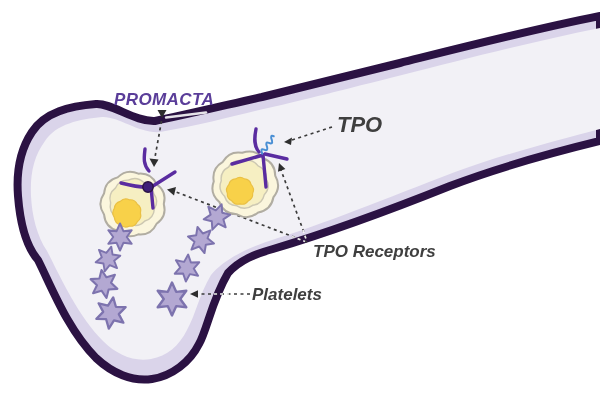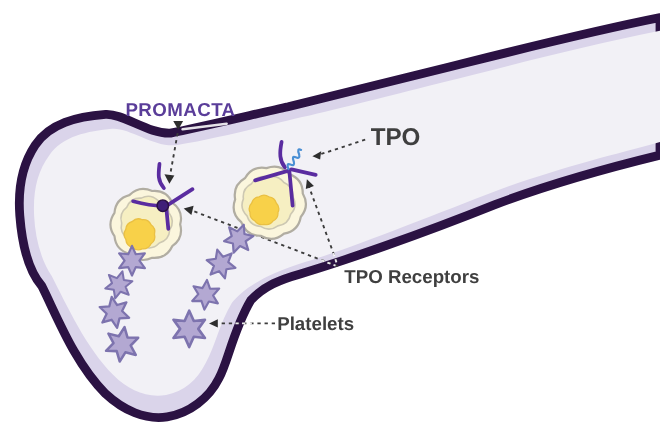--- a/index.html
+++ b/index.html
@@ -12,20 +12,21 @@
   }
   .stage svg{position:absolute;left:0;top:0;}
   .lbl{
     position:absolute;
     white-space:nowrap;
     color:#3f3f3f;
     font-weight:600;
     font-size:17px;
     line-height:1;
     user-select:none;
+    font-style:italic;
   }
   .lbl-drug{
     left:114px;top:91px;
     color:#5a3d99;
     font-weight:700;
     font-size:17px;
     letter-spacing:.4px;
   }
   .lbl-tpo{left:337px;top:114px;font-size:22px;}
   .lbl-receptors{left:313px;top:243px;}

